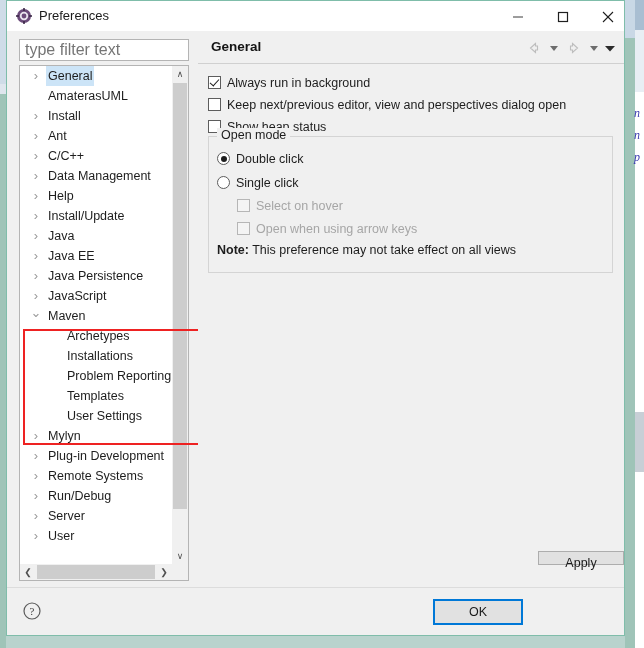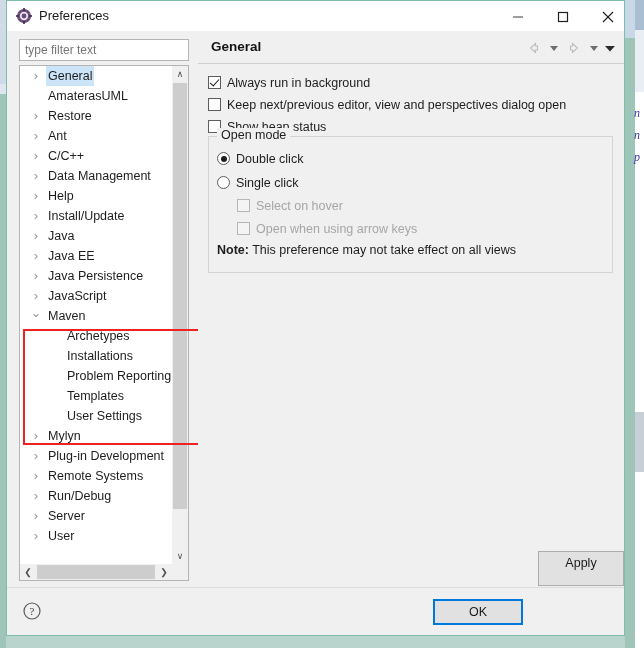--- a/index.html
+++ b/index.html
@@ -90,21 +90,21 @@
   
   #filter-input {
     position: absolute;
     left: 12px;
     top: 38px;
     width: 170px;
     height: 22px;
     background: #ffffff;
     border: 1px solid #b4b4b4;
     box-sizing: border-box;
-    font-size: 12px;
+    font-size: 16px;
     color: #ec4899;
     padding: 3px 5px;
     line-height: 15px;
     outline: none;
     font-family: "Liberation Sans", sans-serif;
   }
 
   #tree-panel {
     position: absolute;
     left: 12px;
@@ -374,21 +374,21 @@
     left: 418px;
     top: 550px;
     width: 106px;
     height: 25px;
     line-height: 23px;
   }
   #btn-apply {
     left: 531px;
     top: 550px;
     width: 86px;
-    height: 35px;
+    height: 14px;
     line-height: 23px;
   }
 
   #footer-sep {
     position: absolute;
     left: 0px;
     top: 586px;
     width: 617px;
     height: 1px;
     background: #dcdcdc;
@@ -478,21 +478,21 @@
     <div id="tree-list">
         <div class="tnode sel">
           <span class="arrow" style="font-size: 13px;">›</span>
           <span class="tlabel">General</span>
         </div>
         <div class="tnode">
           <span class="tlabel">AmaterasUML</span>
         </div>
         <div class="tnode">
           <span class="arrow" style="font-size: 13px;">›</span>
-          <span class="tlabel">Restore</span>
+          <span class="tlabel">Install</span>
         </div>
         <div class="tnode">
           <span class="arrow" style="font-size: 13px;">›</span>
           <span class="tlabel">Ant</span>
         </div>
         <div class="tnode">
           <span class="arrow" style="font-size: 13px;">›</span>
           <span class="tlabel">C/C++</span>
         </div>
         <div class="tnode">

